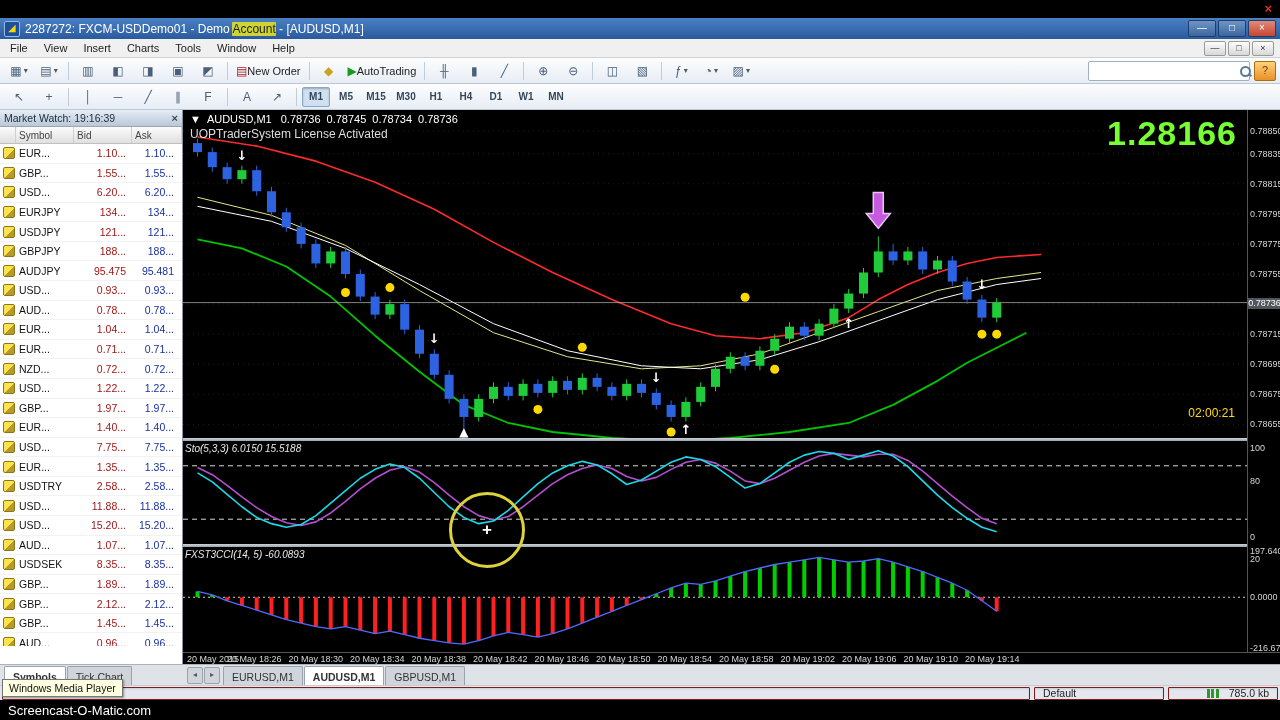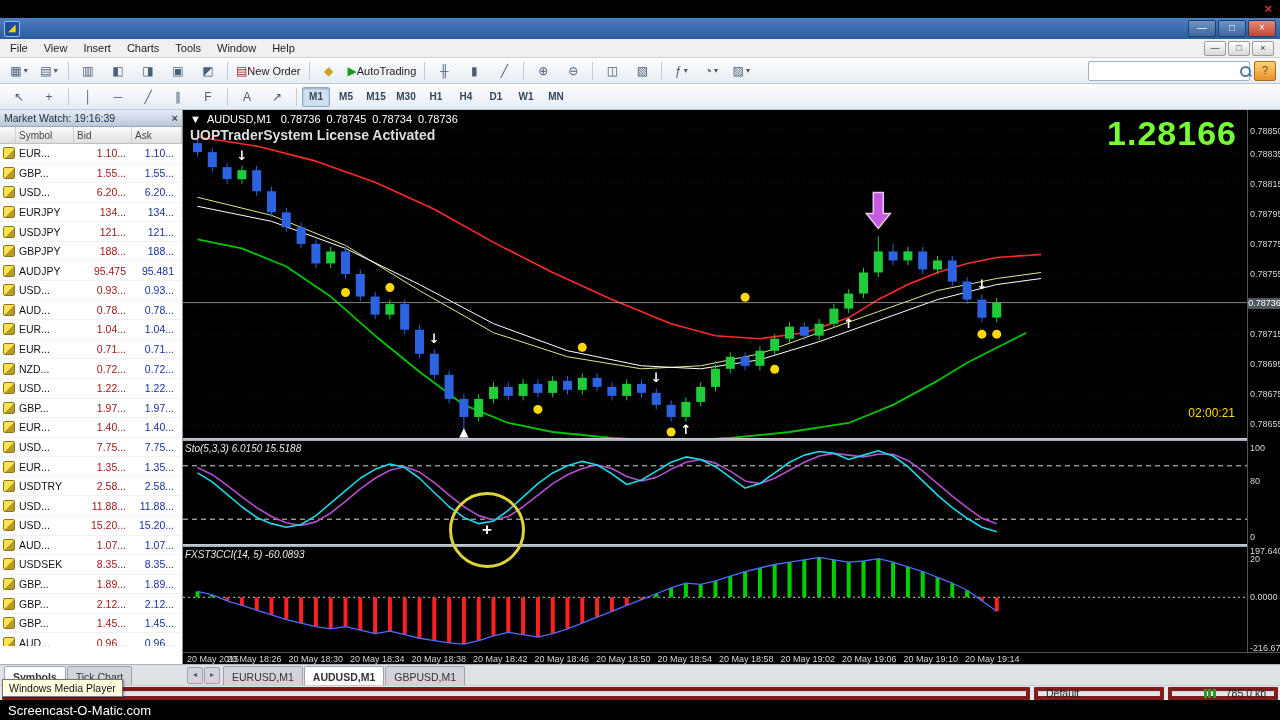--- a/index.html
+++ b/index.html
@@ -71,40 +71,40 @@
   #price-axis{left:1247px;top:110px;width:33px;height:554px;background:#000;border-left:1px solid #555;}
   .ax-lbl{position:absolute;left:2px;font-size:9px;color:#d6d6d6;white-space:nowrap;}
   #cur-tag{position:absolute;left:0;width:33px;height:11px;background:#50565e;color:#fff;font-size:9px;
     text-align:center;line-height:11px;}
   #time-axis{left:183px;top:652px;width:1097px;height:12px;background:#000;border-top:1px solid #555;box-sizing:border-box;}
   .t-lbl{position:absolute;top:1px;font-size:9px;color:#d6d6d6;white-space:nowrap;}
   svg{position:absolute;left:0;top:0;}
   .pane-label{position:absolute;left:2px;top:2px;font-size:10px;color:#e8e8e8;font-style:italic;}
   #chart-header{position:absolute;left:7px;top:3px;font-size:11px;color:#fff;}
   #chart-header b{font-weight:normal;margin-right:6px;}
-  #license{position:absolute;left:7px;top:17px;font-size:14px;color:#ddd;font-weight:bold;}
+  #license{position:absolute;left:7px;top:17px;font-size:12px;color:#ddd;}
   #big-price{position:absolute;right:10px;top:4px;font-size:34px;font-weight:bold;letter-spacing:1px;}
   #countdown{position:absolute;right:12px;top:296px;font-size:12px;font-weight:normal;}
   
   #hl-circle{left:449px;top:492px;width:70px;height:70px;border-radius:50%;border:3px solid #ded23c;z-index:40;
     display:flex;align-items:center;justify-content:center;color:#fff;font-size:17px;font-weight:bold;}
   
   #tabs-row{left:0;top:664px;width:1280px;height:21px;background:#dfe3e8;border-top:1px solid #aab2bc;
     display:flex;align-items:flex-end;box-sizing:border-box;}
   .mini-tab{height:17px;font-size:10.5px;color:#333;background:#cfd5db;border:1px solid #9aa3ad;border-bottom:0;
     padding:1px 8px 0;margin-right:1px;border-radius:2px 2px 0 0;display:flex;align-items:center;}
   .mini-tab.active{background:#ffffff;font-weight:bold;}
   #mw-tabs{display:flex;width:183px;padding-left:4px;box-sizing:border-box;}
   #scrollers{display:flex;margin:0 3px 1px 4px;gap:1px;}
   .scr{width:14px;height:15px;font-size:8px;color:#556;background:#cfd5db;border:1px solid #9aa3ad;
     text-align:center;line-height:14px;border-radius:2px;}
   
   #status-bar{left:0;top:685px;width:1280px;height:15px;background:#e4e8ee;display:flex;align-items:center;
     font-size:10.5px;color:#222;box-sizing:border-box;border-top:1px solid #c6ccd4;}
-  .seg{height:13px;border:4px solid #7f1d1d;border-radius:1px;box-shadow:inset 0 1px 2px rgba(0,0,0,.12);
+  .seg{height:13px;border:1px solid #7f1d1d;border-radius:1px;box-shadow:inset 0 1px 2px rgba(0,0,0,.12);
     display:flex;align-items:center;padding:0 8px;margin:0 2px;box-sizing:border-box;}
   #seg-left{flex:1;}
   #seg-default{width:130px;}
   #seg-conn{width:110px;justify-content:flex-end;gap:10px;}
   #conn-bars{width:12px;height:9px;background:linear-gradient(90deg,#2a9a2a 0 3px,transparent 3px 4.5px,#2a9a2a 4.5px 7.5px,transparent 7.5px 9px,#2a9a2a 9px 12px);}
   
   #tooltip{left:2px;top:679px;height:16px;background:#ffffe1;border:1px solid #767676;color:#111;
     font-size:10.5px;display:flex;align-items:center;padding:0 6px;z-index:50;box-shadow:1px 1px 2px rgba(0,0,0,.4);}
   
   #watermark-bar{left:0;top:700px;width:1280px;height:20px;background:#000;color:#fff;
@@ -112,20 +112,21 @@
 </style>
 </head>
 <body>
 
 <div class="abs" id="top-strip">
   <div class="abs" id="rec-close">×</div>
 </div>
 
 <div class="abs" id="titlebar">
   <div id="mt-icon">◢</div>
+  <span><span>2287272: FXCM-USDDemo01 - Demo </span><span class="hl">Account</span><span> - [AUDUSD,M1]</span></span>
   <div id="win-btns">
       <div class="wbtn">—</div>
       <div class="wbtn">□</div>
       <div class="wbtn close">×</div>
     </div>
 </div>
 
 <div class="abs" id="menubar">
   <div id="menu-items" style="display:flex">
       <div class="menu-item">File</div>

